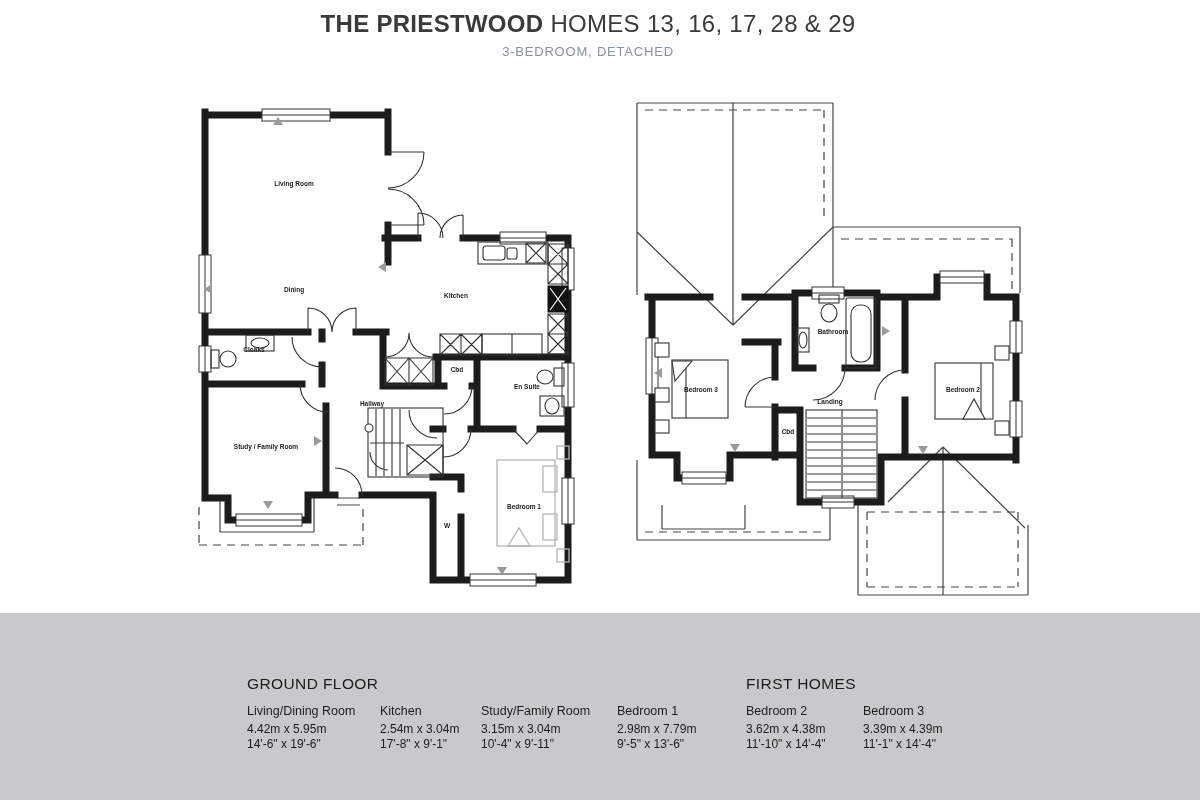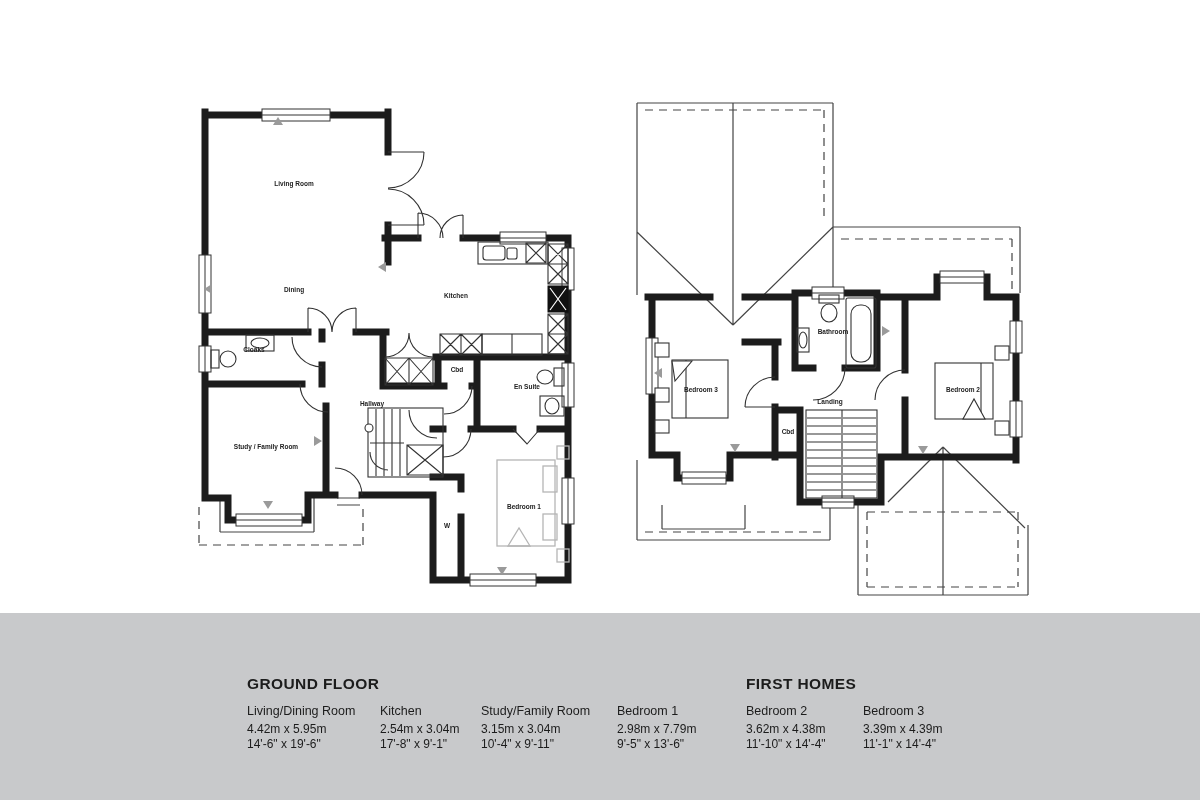--- a/index.html
+++ b/index.html
@@ -22,31 +22,33 @@
   .roofdash{stroke:#444;stroke-width:1.2;fill:none;stroke-dasharray:8,6;}
   .win rect{fill:#fff;stroke:#333;stroke-width:1;}
   .win line{stroke:#333;stroke-width:1;}
   .gray{stroke:#b5b5b5;stroke-width:1.3;fill:none;}
   .marker{fill:#9a9a9a;stroke:none;}
   .blackbox{fill:#111;stroke:#111;}
   .whiteX{stroke:#fff;stroke-width:1.2;}
   
   .band{position:absolute;left:0;top:613px;width:1200px;height:187px;background:#c8c9cb;color:#1c1c1c;}
   .col{position:absolute;width:130px;}
-  .floor-heading{position:absolute;font-size:15.5px;font-weight:700;letter-spacing:.4px;color:#1c1c1c;}
+  .floor-heading{position:absolute;font-size:15.5px;font-weight:400;letter-spacing:.4px;color:#1c1c1c;}
   .room-name{position:absolute;top:91px;font-size:12.5px;font-weight:normal;}
   .dim-m{position:absolute;top:109px;font-size:12px;text-align:right;}
   .dim-i{position:absolute;top:124px;font-size:12px;}
 </style>
 </head>
 <body>
 
 <div id="stage">
 
   <div class="header">
+    <div class="title"><span class="t1">THE PRIESTWOOD</span><span class="t2">HOMES 13, 16, 17, 28 &amp; 29</span></div>
+    <div class="subtitle">3-BEDROOM, DETACHED</div>
   </div>
 
   <svg id="plans" width="1200" height="618" viewBox="0 0 1200 618">
 
     <g>
 
       <path class="roofdash" d="M199,507 V545 M199,545 H363 M363,545 V507"></path>
       <path class="roof" d="M220,498 V532 M220,532 H314 M314,532 V498 M337,498 H360 M337,505 H360"></path>
 
       <path class="wall" d="

